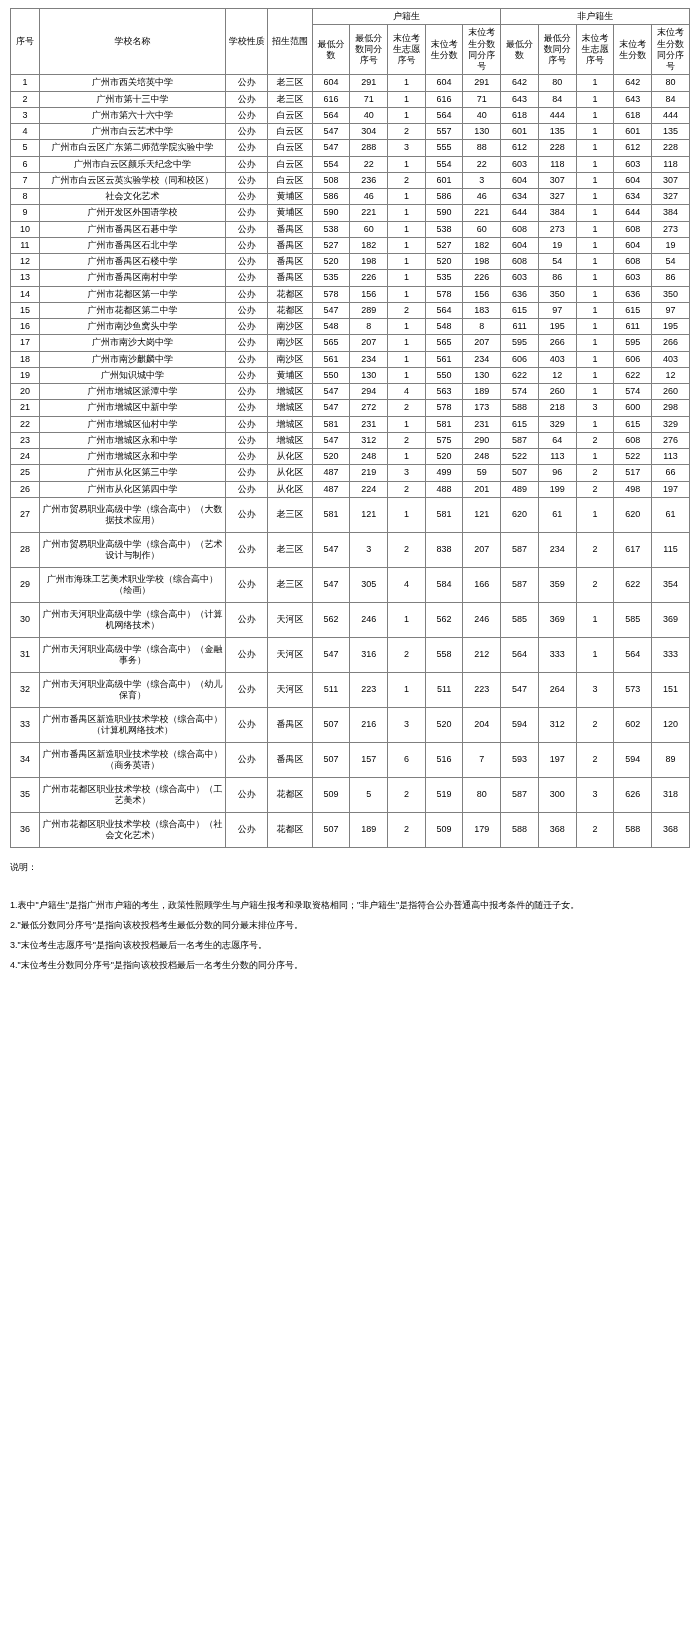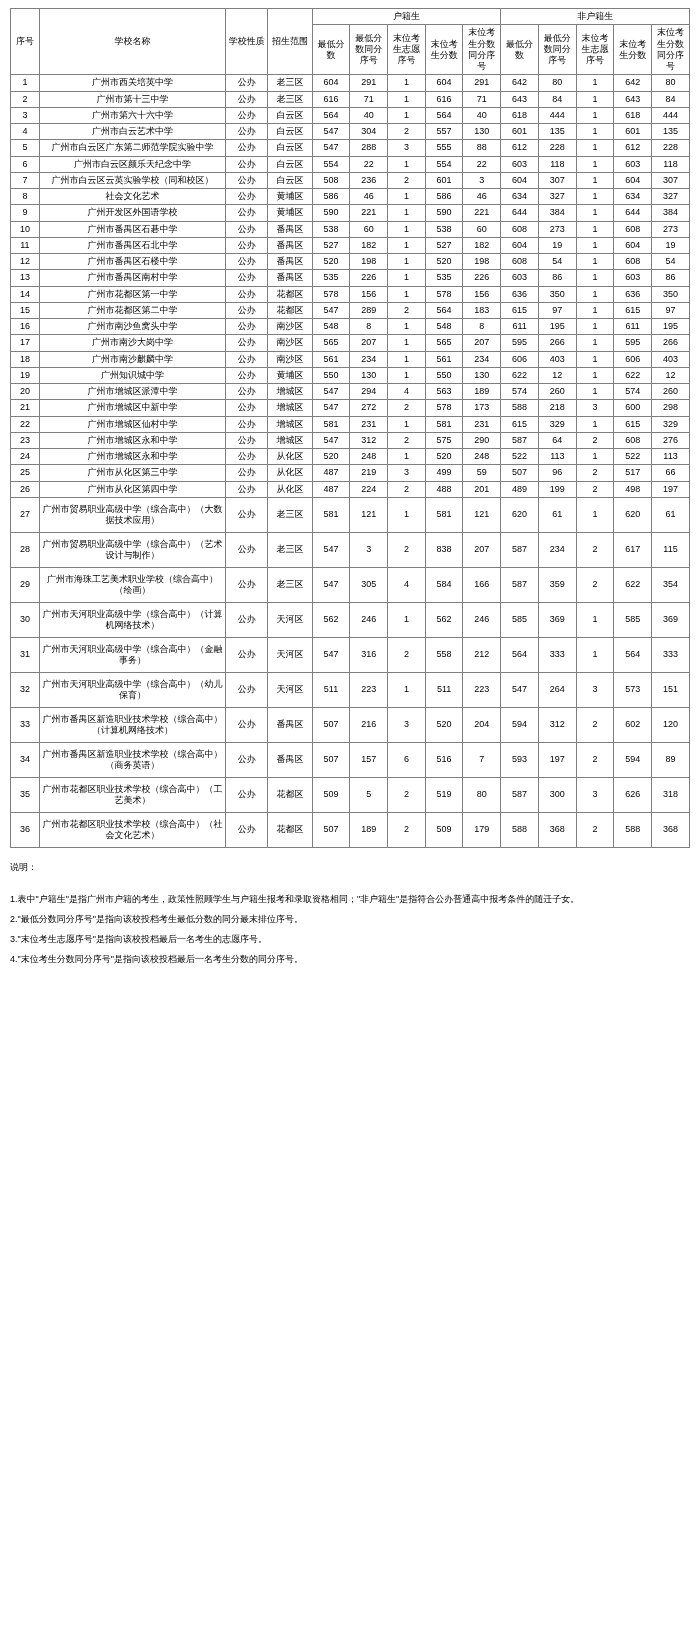--- a/index.html
+++ b/index.html
@@ -54,21 +54,21 @@
     font-size: 9px;
     text-align: left;
     padding-left: 6px;
   }
   .note {
     margin-top: 10px;
     font-size: 9px;
     line-height: 2.0;
   }
   .note .note-title {
-    margin-bottom: 14px;
+    margin-bottom: 20px;
   }
   .note p {
     margin: 0 0 2px 0;
   }
   .tall-row td { height: 30px; }
 </style>
 </head>
 <body>
 
 <div class="page">

